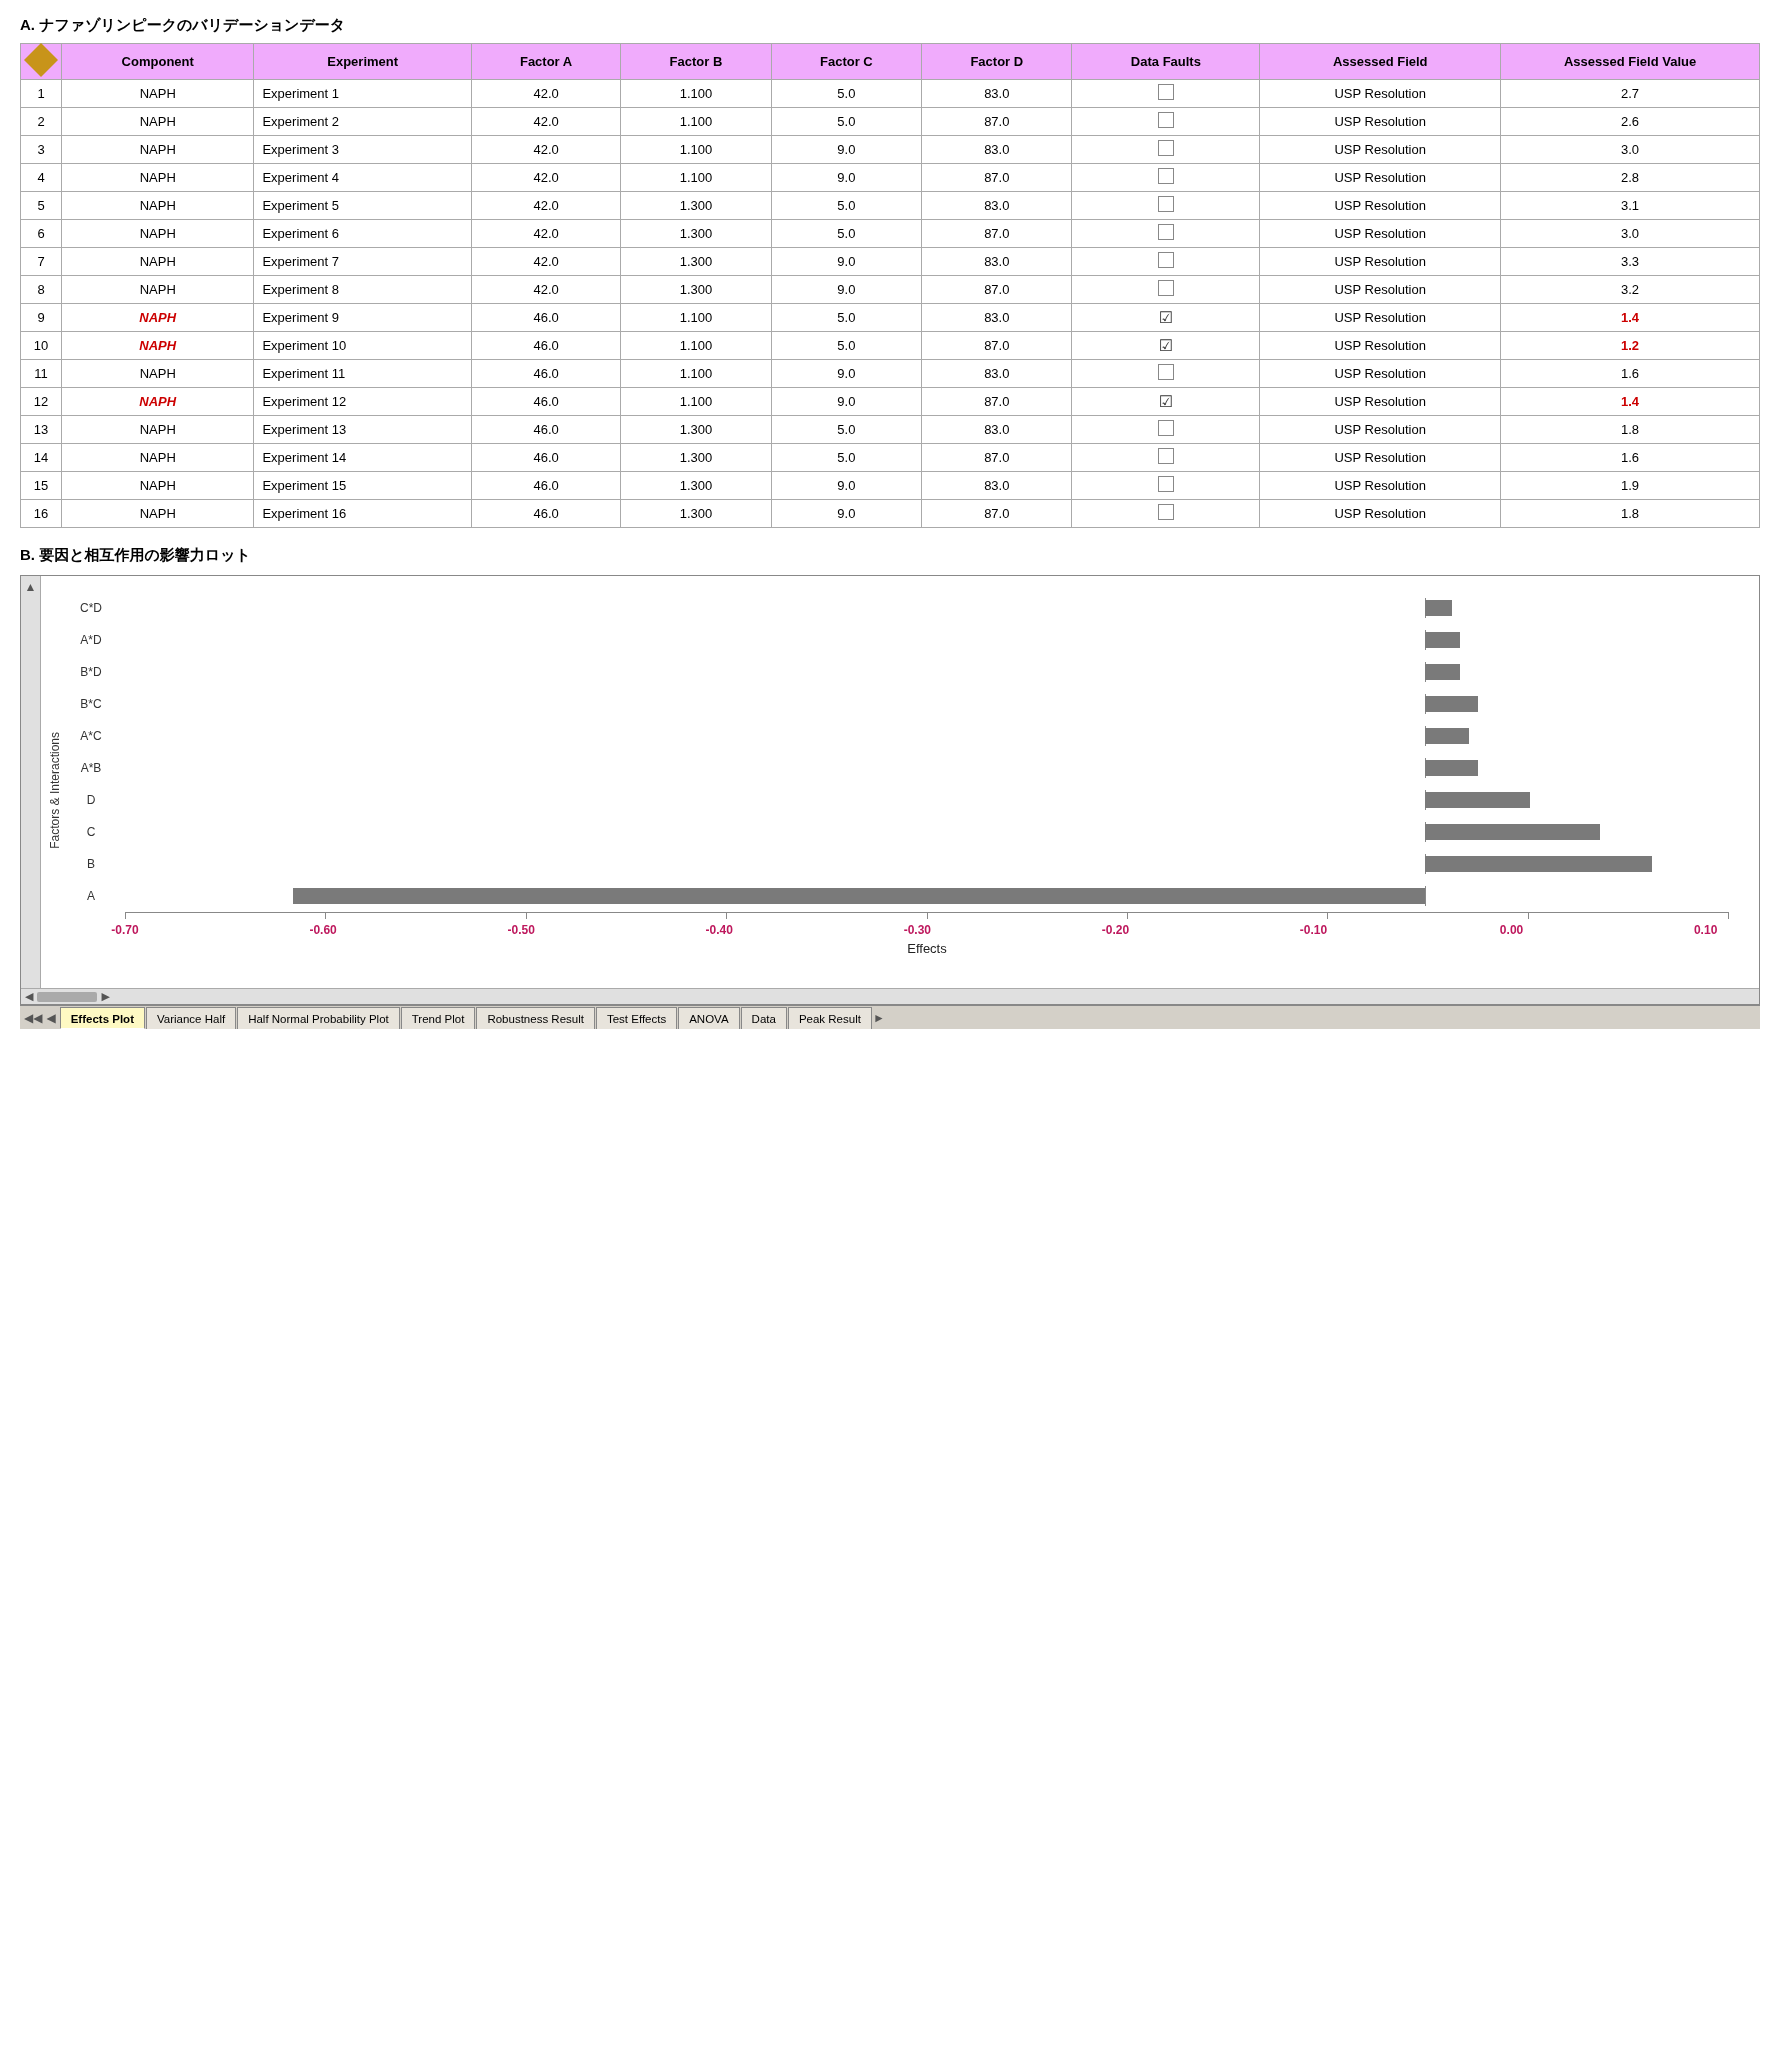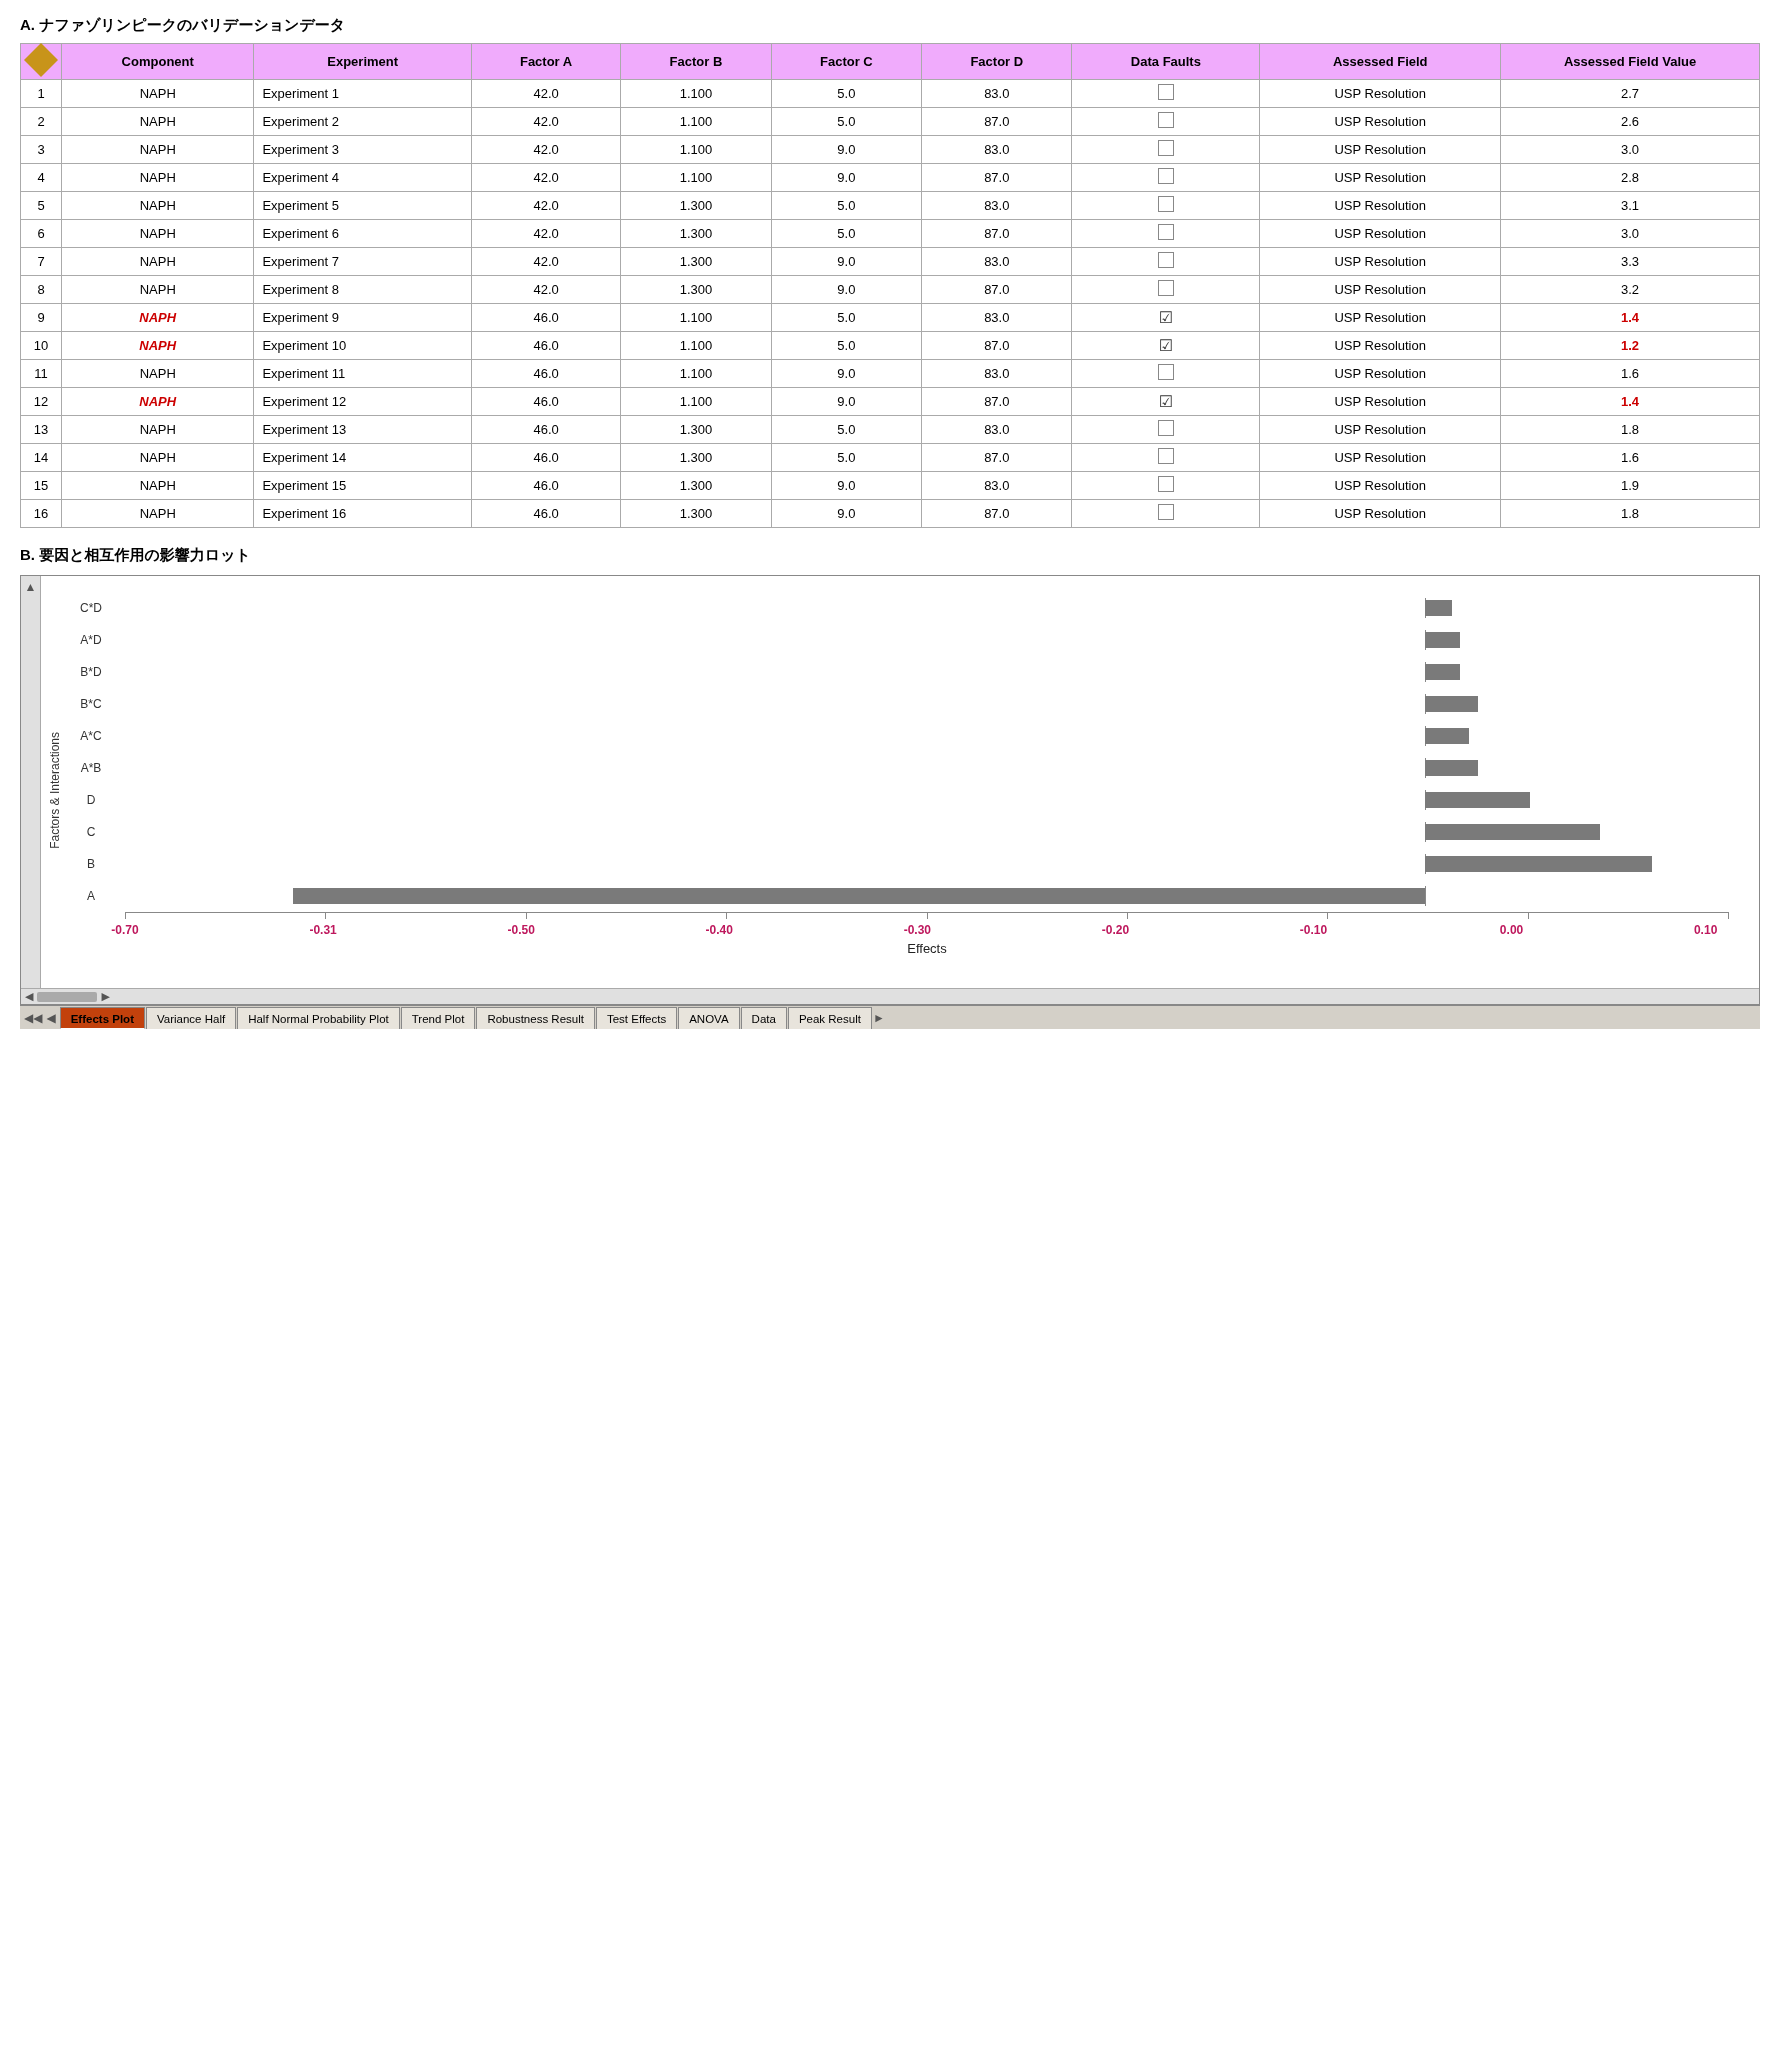--- a/index.html
+++ b/index.html
@@ -227,21 +227,21 @@
       border: 1px solid #888;
       border-bottom: none;
       background: #e8e4dc;
       cursor: pointer;
       white-space: nowrap;
       height: 22px;
       line-height: 18px;
       margin-right: 1px;
     }
     .tab-item.active {
-      background: #c2410c;
+      background: #fef9c3;
       font-weight: bold;
       border-bottom: 1px solid #fff;
     }
     .tab-nav {
       display: flex;
       align-items: center;
       gap: 2px;
       margin-right: 4px;
       font-size: 12px;
       color: #555;
@@ -569,21 +569,21 @@
                 <div class="x-tick"></div>
                 <div class="x-tick"></div>
                 <div class="x-tick"></div>
                 <div class="x-tick"></div>
                 <div class="x-tick"></div>
                 <div class="x-tick"></div>
                 <div class="x-tick"></div>
               </div>
             <div class="x-tick-labels" id="x-tick-labels" style="display: flex; justify-content: space-between; width: 100%;">
                 <span style="font-size: 12px; transform: translateX(-50%); display: inline-block;">-0.70</span>
-                <span style="font-size: 12px; transform: translateX(-50%); display: inline-block;">-0.31</span>
+                <span style="font-size: 12px; transform: translateX(-50%); display: inline-block;">-0.60</span>
                 <span style="font-size: 12px; transform: translateX(-50%); display: inline-block; text-align: center;">-0.50</span>
                 <span style="font-size: 12px; transform: translateX(-50%); display: inline-block;">-0.40</span>
                 <span style="font-size: 12px; transform: translateX(-50%); display: inline-block;">-0.30</span>
                 <span style="font-size: 12px; transform: translateX(-50%); display: inline-block;">-0.20</span>
                 <span style="font-size: 12px; transform: translateX(-50%); display: inline-block;">-0.10</span>
                 <span style="font-size: 12px; transform: translateX(-50%); display: inline-block;">0.00</span>
                 <span style="font-size: 12px; transform: translateX(-50%); display: inline-block;">0.10</span>
               </div>
             <div class="x-axis-title">Effects</div>
           </div>

